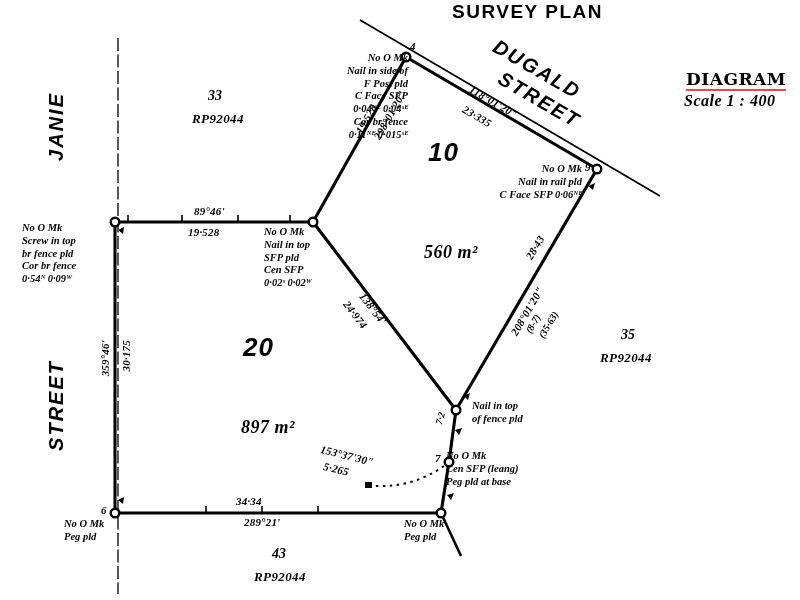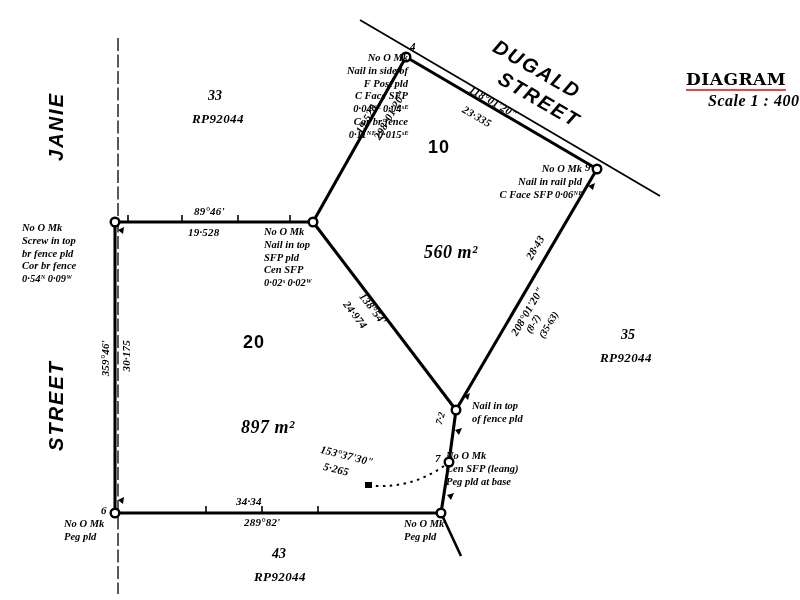--- a/index.html
+++ b/index.html
@@ -57,23 +57,24 @@
   .street-name {
     font-family: "Liberation Sans", sans-serif;
     font-size: 20px;
     font-weight: bold;
     font-style: italic;
     letter-spacing: 2px;
   }
   
   .lot-num-big {
     font-family: "Liberation Sans", sans-serif;
-    font-size: 18px;
+    font-size: 26px;
     font-weight: bold;
     letter-spacing: 1px;
+    font-style: italic;
   }
   .lot-num-small {
     font-family: "Liberation Serif", serif;
     font-style: italic;
     font-size: 14px;
     font-weight: bold;
   }
   .lot-plan {
     font-family: "Liberation Serif", serif;
     font-style: italic;
@@ -189,24 +190,25 @@
       <path d="M 396 70 l 6 -4 l -1 7 z" fill="#000" stroke="none"></path>
       <path d="M 464 396 l 6 -3 l -2 7 z" fill="#000" stroke="none"></path>
       <path d="M 455 430 l 7 -2 l -3 7 z" fill="#000" stroke="none"></path>
       <path d="M 447 495 l 7 -2 l -3 7 z" fill="#000" stroke="none"></path>
       <path d="M 118 230 l 6 -3 l -1 7 z" fill="#000" stroke="none"></path>
       <path d="M 118 500 l 6 -3 l -1 7 z" fill="#000" stroke="none"></path>
       <path d="M 588 186 l 7 -3 l -2 7 z" fill="#000" stroke="none"></path>
     </g>
   </svg>
 
+  <div class="lbl title-main" style="left:452px; top:2px;">SURVEY PLAN</div>
 
   <div class="lbl diagram-title" style="left:686px; top:70px;">DIAGRAM</div>
 
-  <div class="lbl scale-text" style="left:708px; top:92px;">Scale 1 : 400</div>
+  <div class="lbl scale-text" style="left:684px; top:92px;">Scale 1 : 400</div>
 
   <div class="lbl street-name" style="left:46px; top:92px; writing-mode:vertical-rl; transform:rotate(180deg); transform-origin:center;">JANIE</div>
 
   <div class="lbl street-name" style="left:46px; top:360px; writing-mode:vertical-rl; transform:rotate(180deg); transform-origin:center;">STREET</div>
 
   <div class="lbl street-name" style="left:500px; top:36px; transform:rotate(30deg); transform-origin:left top;">DUGALD</div>
 
   <div class="lbl street-name" style="left:505px; top:68px; transform:rotate(30deg); transform-origin:left top;">STREET</div>
 
   <div class="lbl lot-num-small" style="left:208px; top:88px;">33</div>
@@ -243,21 +245,21 @@
 
   <div class="lbl bd" style="left:524px; top:256px; transform:rotate(-59.7deg); transform-origin:left top;">28·43</div>
   <div class="lbl bd" style="left:509px; top:332px; transform:rotate(-59.7deg); transform-origin:left top;">208°01'20"</div>
   <div class="lbl bd-sm" style="left:524px; top:330px; transform:rotate(-59.7deg); transform-origin:left top;">(8-7)</div>
   <div class="lbl bd-sm" style="left:537px; top:335px; transform:rotate(-59.7deg); transform-origin:left top;">(35·63)</div>
 
   <div class="lbl bd" style="left:121px; top:340px; writing-mode:vertical-rl; transform:rotate(180deg); transform-origin:center;">30·175</div>
   <div class="lbl bd" style="left:100px; top:340px; writing-mode:vertical-rl; transform:rotate(180deg); transform-origin:center;">359°46'</div>
 
   <div class="lbl bd" style="left:236px; top:496px;">34·34</div>
-  <div class="lbl bd" style="left:244px; top:517px;">289°82'</div>
+  <div class="lbl bd" style="left:244px; top:517px;">289°21'</div>
 
   <div class="lbl bd" style="left:322px; top:444px; transform:rotate(14deg); transform-origin:left top;">153°37'30"</div>
   <div class="lbl bd" style="left:325px; top:461px; transform:rotate(14deg); transform-origin:left top;">5·265</div>
 
   <div class="lbl bd-sm" style="left:434px; top:423px; transform:rotate(-74deg); transform-origin:left top;">7·2</div>
 
   <div class="lbl note note-r" style="left:288px; top:52px; width:120px;">No O Mk<br>Nail in side of<br>F Post pld<br>C Face SFP<br>0·04ᴺᴱ 0·04ˢᴱ<br>Cor br fence<br>0·11ᴺᴱ 0·015ˢᴱ</div>
 
   <div class="lbl note note-r" style="left:452px; top:163px; width:130px;">No O Mk<br>Nail in rail pld<br>C Face SFP 0·06ᴺᴱ</div>
 

